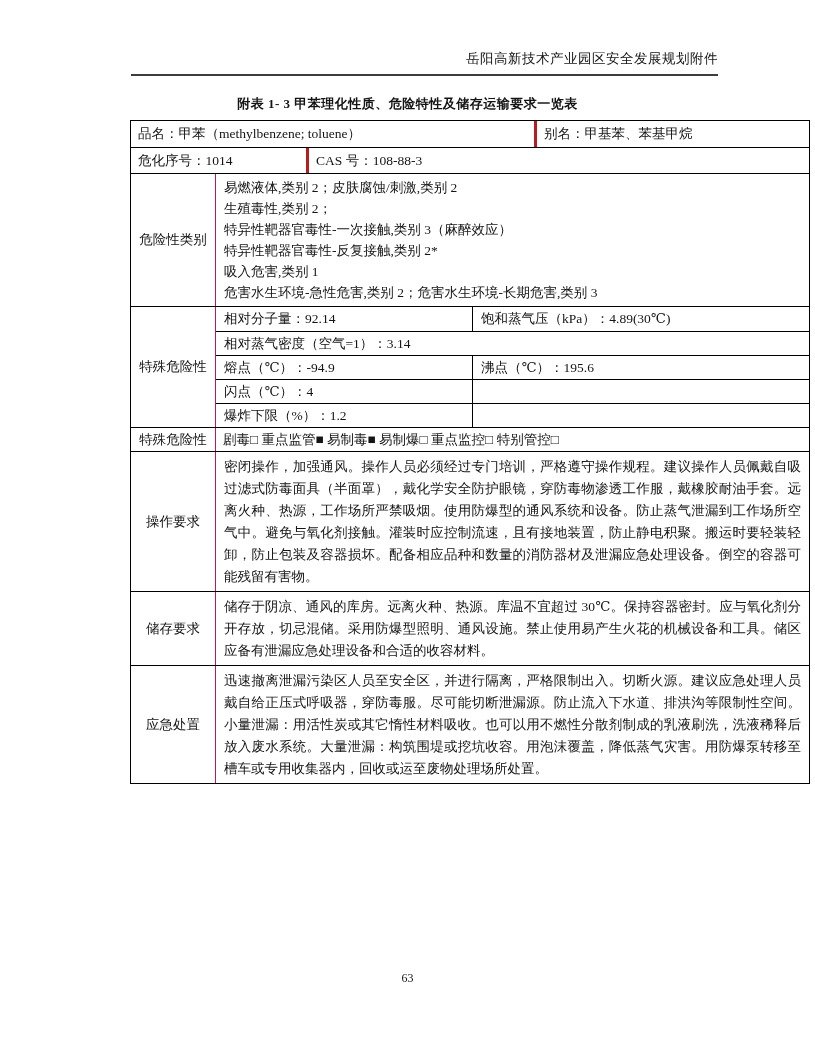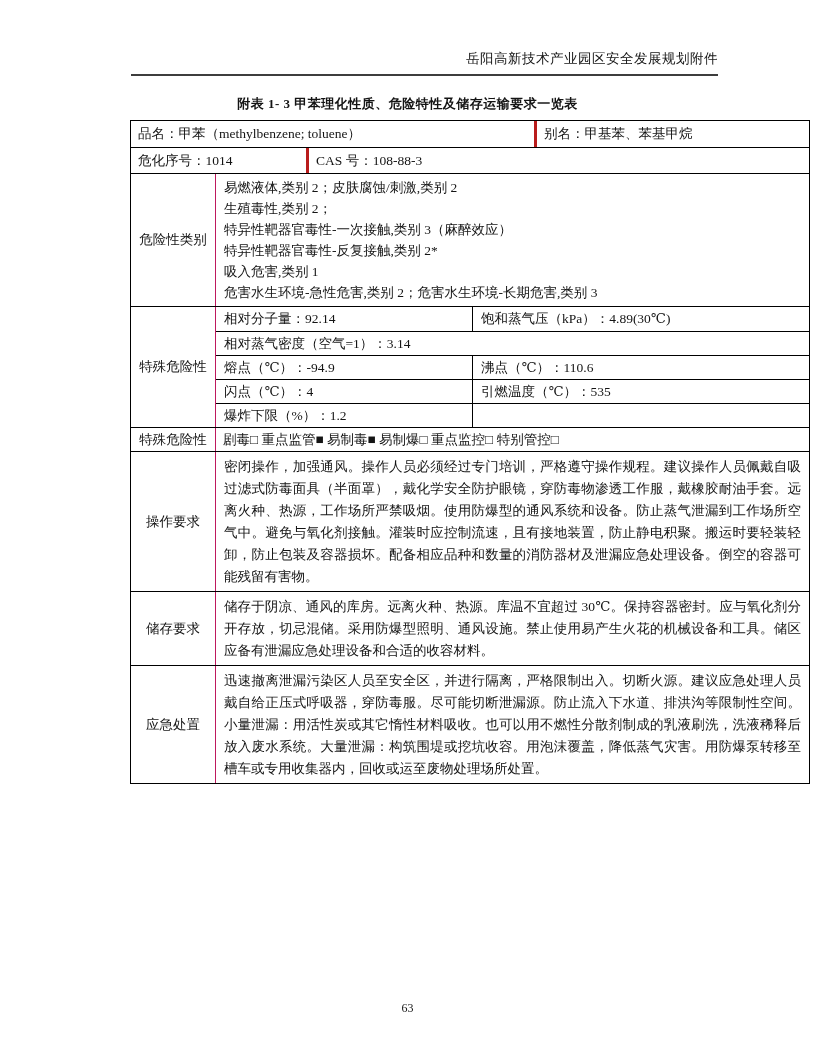--- a/index.html
+++ b/index.html
@@ -71,21 +71,21 @@
   .para{
     flex:1;
     padding:4px 8px 3px 8px;
     line-height:22px;
     text-align:justify;
     box-sizing:border-box;
   }
   sub{font-size:9px;line-height:0;}
   
   .page-footer{
-    position:absolute;left:0;top:1001px;width:100%;
+    position:absolute;left:0;top:971px;width:100%;
     text-align:center;font-size:12px;
   }
 </style>
 </head>
 <body>
 
 <div class="page">
 
   <div class="header-band">
     <span>岳阳高新技术产业园区安全发展规划附件</span>
@@ -122,25 +122,24 @@
       <div class="pcol">
         <div class="prow">
           <div class="pleft">相对分子量：92.14</div>
           <div class="pright">饱和蒸气压（kPa）：4.89(30℃)</div>
         </div>
         <div class="prow">
           <div class="pright">相对蒸气密度（空气=1）：3.14</div>
         </div>
         <div class="prow">
           <div class="pleft">熔点（℃）：-94.9</div>
-          <div class="pright">沸点（℃）：110.6</div>
+          <div class="pright">沸点（℃）：195.6</div>
         </div>
         <div class="prow">
           <div class="pleft">闪点（℃）：4</div>
-          <div class="pright">引燃温度（℃）：535</div>
         </div>
         <div class="prow">
           <div class="pleft">爆炸下限（%）：1.2</div>
         </div>
       </div>
     </div>
 
     <div class="trow r24">
       <div class="lbl">特殊危险性</div>
       <div class="tcell grow">剧毒□ 重点监管■ 易制毒■ 易制爆□ 重点监控□ 特别管控□</div>

